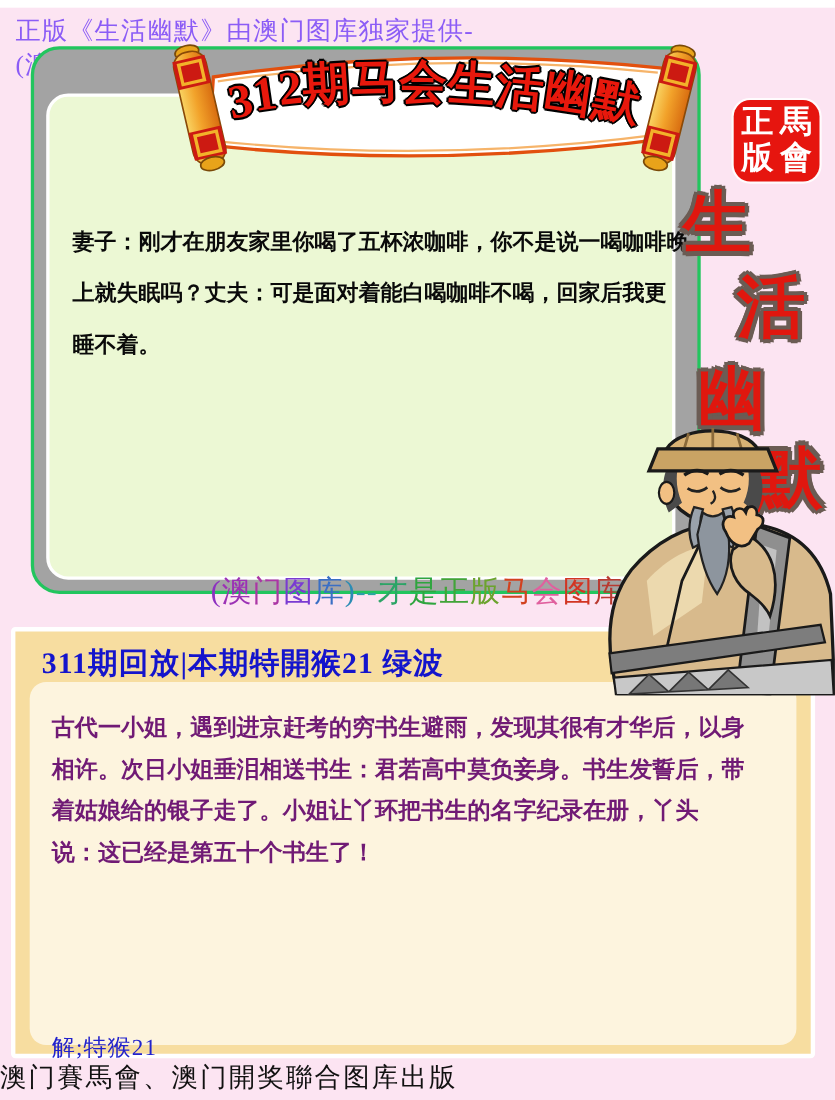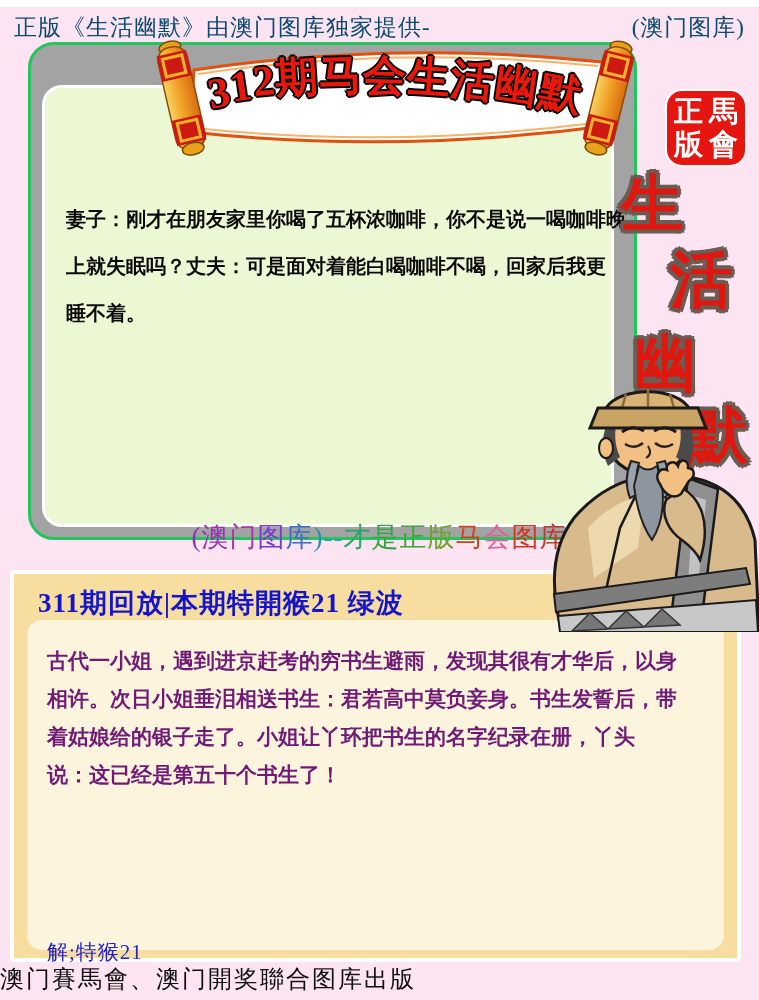--- a/index.html
+++ b/index.html
@@ -1,21 +1,21 @@
 <!DOCTYPE html>
 <html><head>
 <meta charset="utf-8">
 <style>
   html,body{margin:0;padding:0;}
   body{width:759px;height:1000px;font-family:"Liberation Serif","DejaVu Serif",serif;}
   #page{position:relative;width:759px;height:1000px;background:#fce4f2;overflow:hidden;}
   .topstrip{position:absolute;left:0;top:0;width:759px;height:7px;background:#ffffff;}
 
   
-  .topbar{position:absolute;left:0;top:12px;width:759px;height:32px;display:flex;justify-content:space-between;padding:0 14px;box-sizing:border-box;font-size:23px;color:#0c4a6e;letter-spacing:1px;}
+  .topbar{position:absolute;left:0;top:12px;width:759px;height:32px;display:flex;justify-content:space-between;padding:0 14px;box-sizing:border-box;font-size:23px;color:#8b5cf6;letter-spacing:1px;flex-direction:column;}
 
   
   .green-outer{position:absolute;left:28px;top:42px;width:603px;height:492px;background:#a3a3a3;border:3px solid #22c55e;border-radius:26px;}
   .green-inner{position:absolute;left:11px;top:40px;width:566px;height:436px;background:#ecf8d4;border:3px solid #fff;border-radius:20px;}
   .joke-text{position:absolute;left:21px;top:108px;width:560px;font-family:"DejaVu Sans","Liberation Sans",sans-serif;font-weight:bold;font-size:20px;line-height:47px;color:#0a0a0a;white-space:pre-line;letter-spacing:0px;}
 
   
   .scroll-wrap{position:absolute;left:150px;top:38px;width:490px;height:120px;}
   .scroll-svg{position:absolute;left:0;top:0;}
   .banner-title{position:absolute;left:48px;top:16px;width:394px;height:90px;display:flex;justify-content:center;align-items:flex-start;gap:1px;

